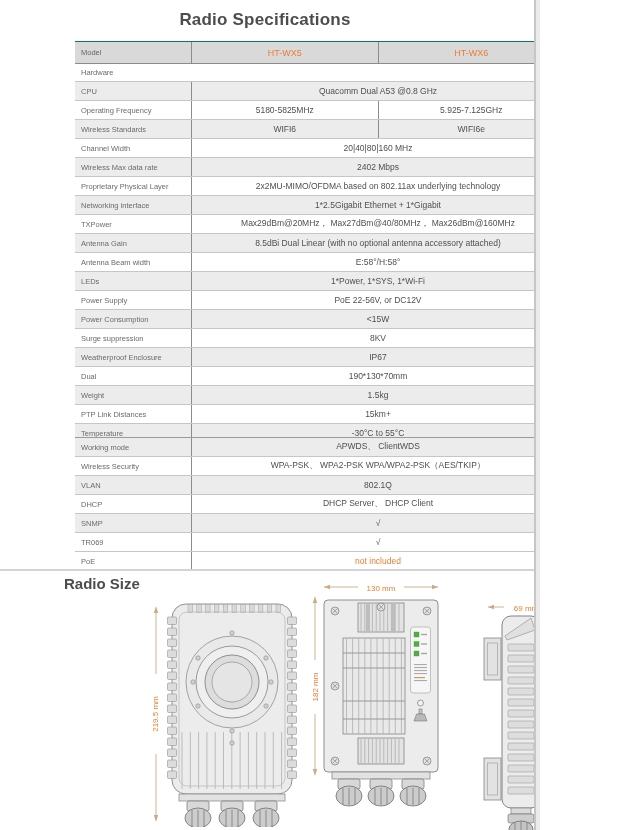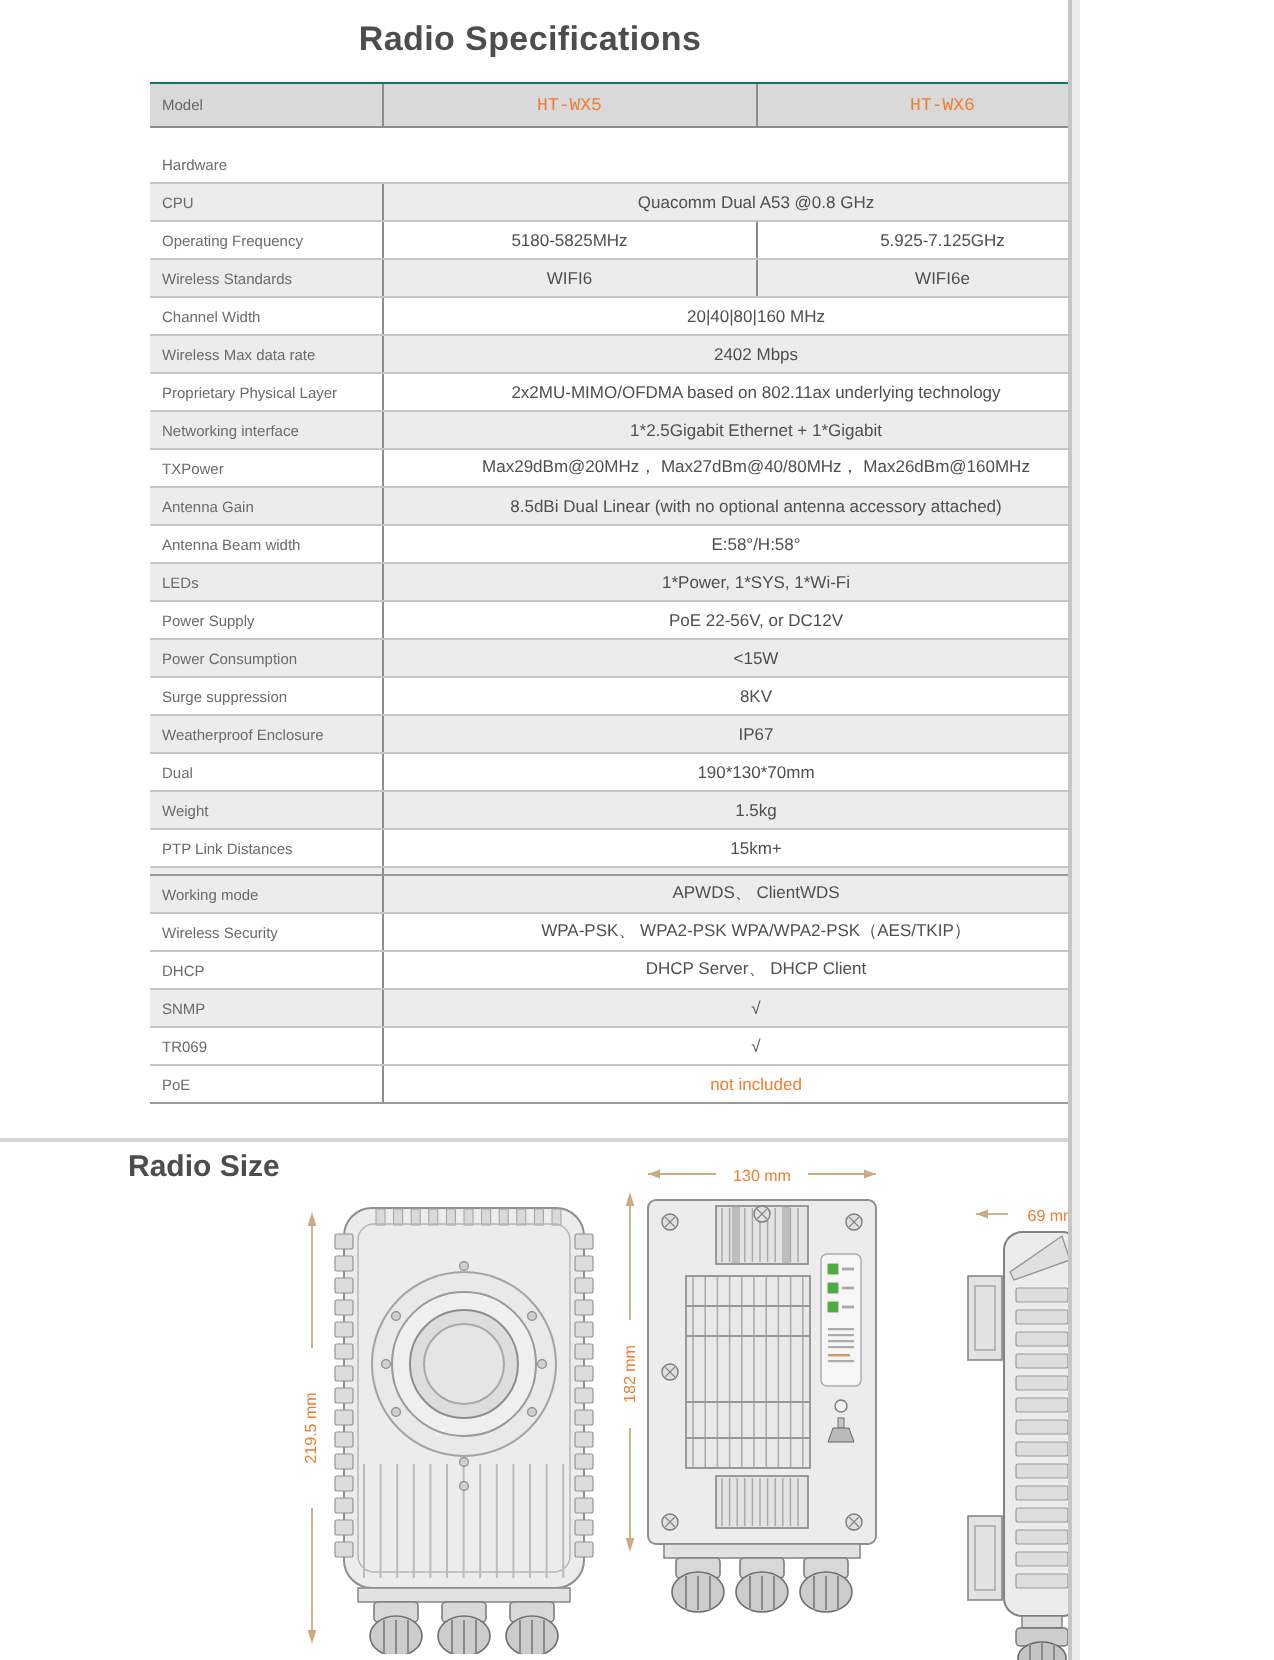--- a/index.html
+++ b/index.html
@@ -5,29 +5,29 @@
   html,body{margin:0;padding:0;background:#fff;}
   .page{position:relative;width:540px;height:830px;background:#ffffff;overflow:hidden;
         font-family:"Liberation Sans",sans-serif;color:#595959;}
   .title{position:absolute;top:10px;left:0;right:10px;text-align:center;
          font-size:17px;font-weight:bold;color:#4d4d4d;letter-spacing:.2px;}
   .tbl{position:absolute;left:75px;width:489px;border-bottom:1px solid #9a9a9a;}
   .row{display:flex;align-items:stretch;height:18px;border-bottom:1px solid #c6c6c6;background:#fff;}
   .row:last-child{border-bottom:none;}
   .row.shaded{background:#ececec;}
   .row.header{height:21px;background:#d9d9d9;border-top:1px solid #0f766e;border-bottom:1px solid #8c8c8c;}
-  .row.section{height:17px;border-bottom:1px solid #c6c6c6;margin-top:10px;}
+  .row.section{height:17px;border-bottom:1px solid #c6c6c6;}
   .cl{width:117px;box-sizing:border-box;padding-left:6px;display:flex;align-items:center;
       font-size:7.5px;color:#6b6b6b;border-right:1px solid #8c8c8c;}
   .row.section .cl{border-right:none;width:auto;}
   .cv{flex:1;display:flex;align-items:center;justify-content:center;font-size:8.5px;color:#4f4f4f;
       text-align:center;padding:0 4px;}
   .vb{border-left:1px solid #8c8c8c;}
   .row.header .cl{color:#666;}
-  .row.header .cv{font-size:9px;font-family:Liberation Mono, monospace;}
+  .row.header .cv{font-size:9px;}
   .accent{color:var(--accent,#ED7D31);}
   .sep{position:absolute;top:569px;left:0;width:637px;height:2px;background:#d4d4d4;}
   .size-title{position:absolute;top:575px;left:64px;font-size:15px;font-weight:bold;color:#4d4d4d;}
   .drawing{position:absolute;}
   svg text{font-family:"Liberation Sans",sans-serif;}
   .dimtext{fill:var(--accent,#ED7D31);font-size:8px;}
   .dimline{stroke:#c9ab85;stroke-width:0.9;}
   .dimarrow{fill:#c9ab85;}
   .edge{position:absolute;top:0;right:0;width:4px;height:830px;background:#ebebeb;
         border-left:2px solid #c6c6c6;}
@@ -132,20 +132,24 @@
 
   <div class="tbl" id="t2" style="top:437px;border-top:1px solid #9a9a9a">
     <div id="t2-rows">
         <div class="row shaded">
           <div class="cl">Working mode</div>
           <div class="cv">APWDS、 ClientWDS</div>
         </div>
         <div class="row">
           <div class="cl">Wireless Security</div>
           <div class="cv">WPA-PSK、 WPA2-PSK WPA/WPA2-PSK（AES/TKIP）</div>
+        </div>
+        <div class="row shaded">
+          <div class="cl">VLAN</div>
+          <div class="cv">802.1Q</div>
         </div>
         <div class="row">
           <div class="cl">DHCP</div>
           <div class="cv">DHCP Server、 DHCP Client</div>
         </div>
         <div class="row shaded">
           <div class="cl">SNMP</div>
           <div class="cv">√</div>
         </div>
         <div class="row">

